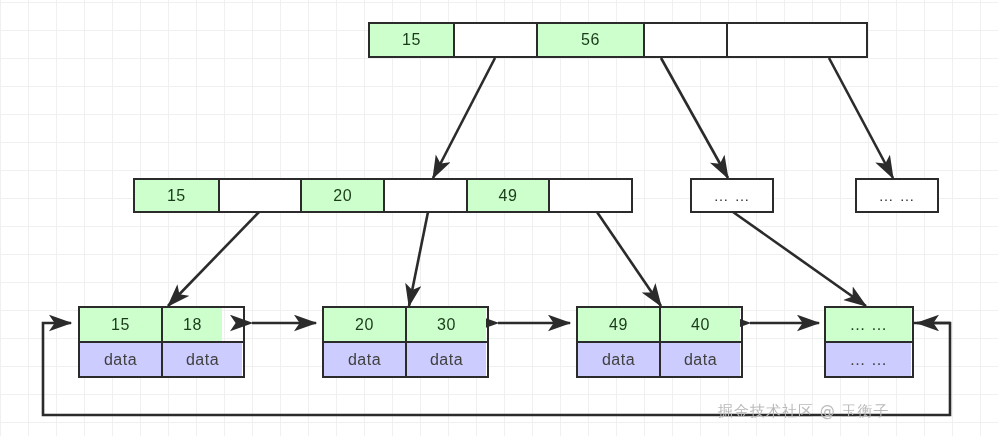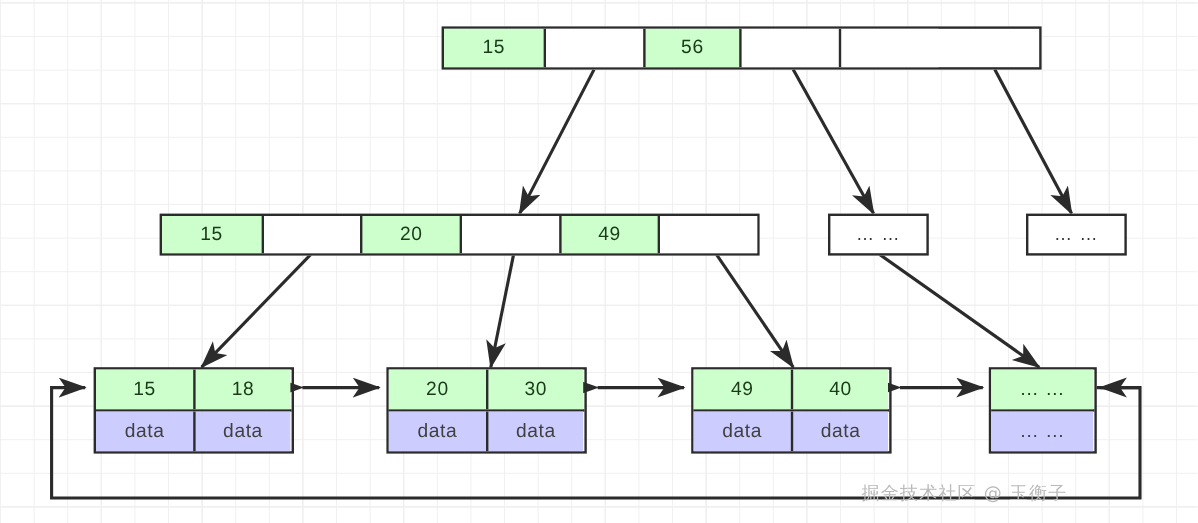--- a/index.html
+++ b/index.html
@@ -142,41 +142,41 @@
     <line x1="498" y1="323" x2="570" y2="323" stroke="#2b2b2b" stroke-width="2.6" marker-start="url(#arrowrev)" marker-end="url(#arrow)"></line>
     <line x1="750" y1="323" x2="819" y2="323" stroke="#2b2b2b" stroke-width="2.6" marker-start="url(#arrowrev)" marker-end="url(#arrow)"></line>
 
     <path d="M914,323 L950,323 L950,415 L43,415 L43,323 L71,323" fill="none" stroke="#2b2b2b" stroke-width="2.6" marker-end="url(#arrow)"></path>
     <path d="M950,323 L917,323" fill="none" stroke="#2b2b2b" stroke-width="2.6" marker-end="url(#arrow)"></path>
   </svg>
 
   <div class="node" style="left:368px; top:22px; width:500px; height:36px;">
     <div class="cell green" style="width:83px;">15</div>
     <div class="cell white" style="width:83px;"></div>
-    <div class="cell green" style="width:80px;">56</div>
+    <div class="cell green" style="width:107px;">56</div>
     <div class="cell white" style="width:83px;"></div>
     <div class="cell white" style="width:83px;"></div>
   </div>
 
   <div class="node" style="left:133px; top:178px; width:500px; height:35px;">
     <div class="cell green" style="width:83px;">15</div>
     <div class="cell white" style="width:83px;"></div>
     <div class="cell green" style="width:83px;">20</div>
     <div class="cell white" style="width:83px;"></div>
     <div class="cell green" style="width:83px;">49</div>
     <div class="cell white" style="width:83px;"></div>
   </div>
 
   <div class="ellipsis-node" style="left:690px; top:178px; width:84px; height:35px;">… …</div>
   <div class="ellipsis-node" style="left:855px; top:178px; width:84px; height:35px;">… …</div>
 
   <div class="leaf" style="left:78px; top:306px; width:167px; height:72px;">
     <div class="leaf-row keys">
       <div class="leaf-cell" style="width:81px;">15</div>
-      <div class="leaf-cell" style="width:81px;text-align:center;">18</div>
+      <div class="leaf-cell" style="width:61px;text-align:center;">18</div>
     </div>
     <div class="leaf-row data">
       <div class="leaf-cell" style="width:81px;">data</div>
       <div class="leaf-cell" style="width:81px;">data</div>
     </div>
   </div>
 
   <div class="leaf" style="left:322px; top:306px; width:167px; height:72px;">
     <div class="leaf-row keys">
       <div class="leaf-cell" style="width:81px;">20</div>

